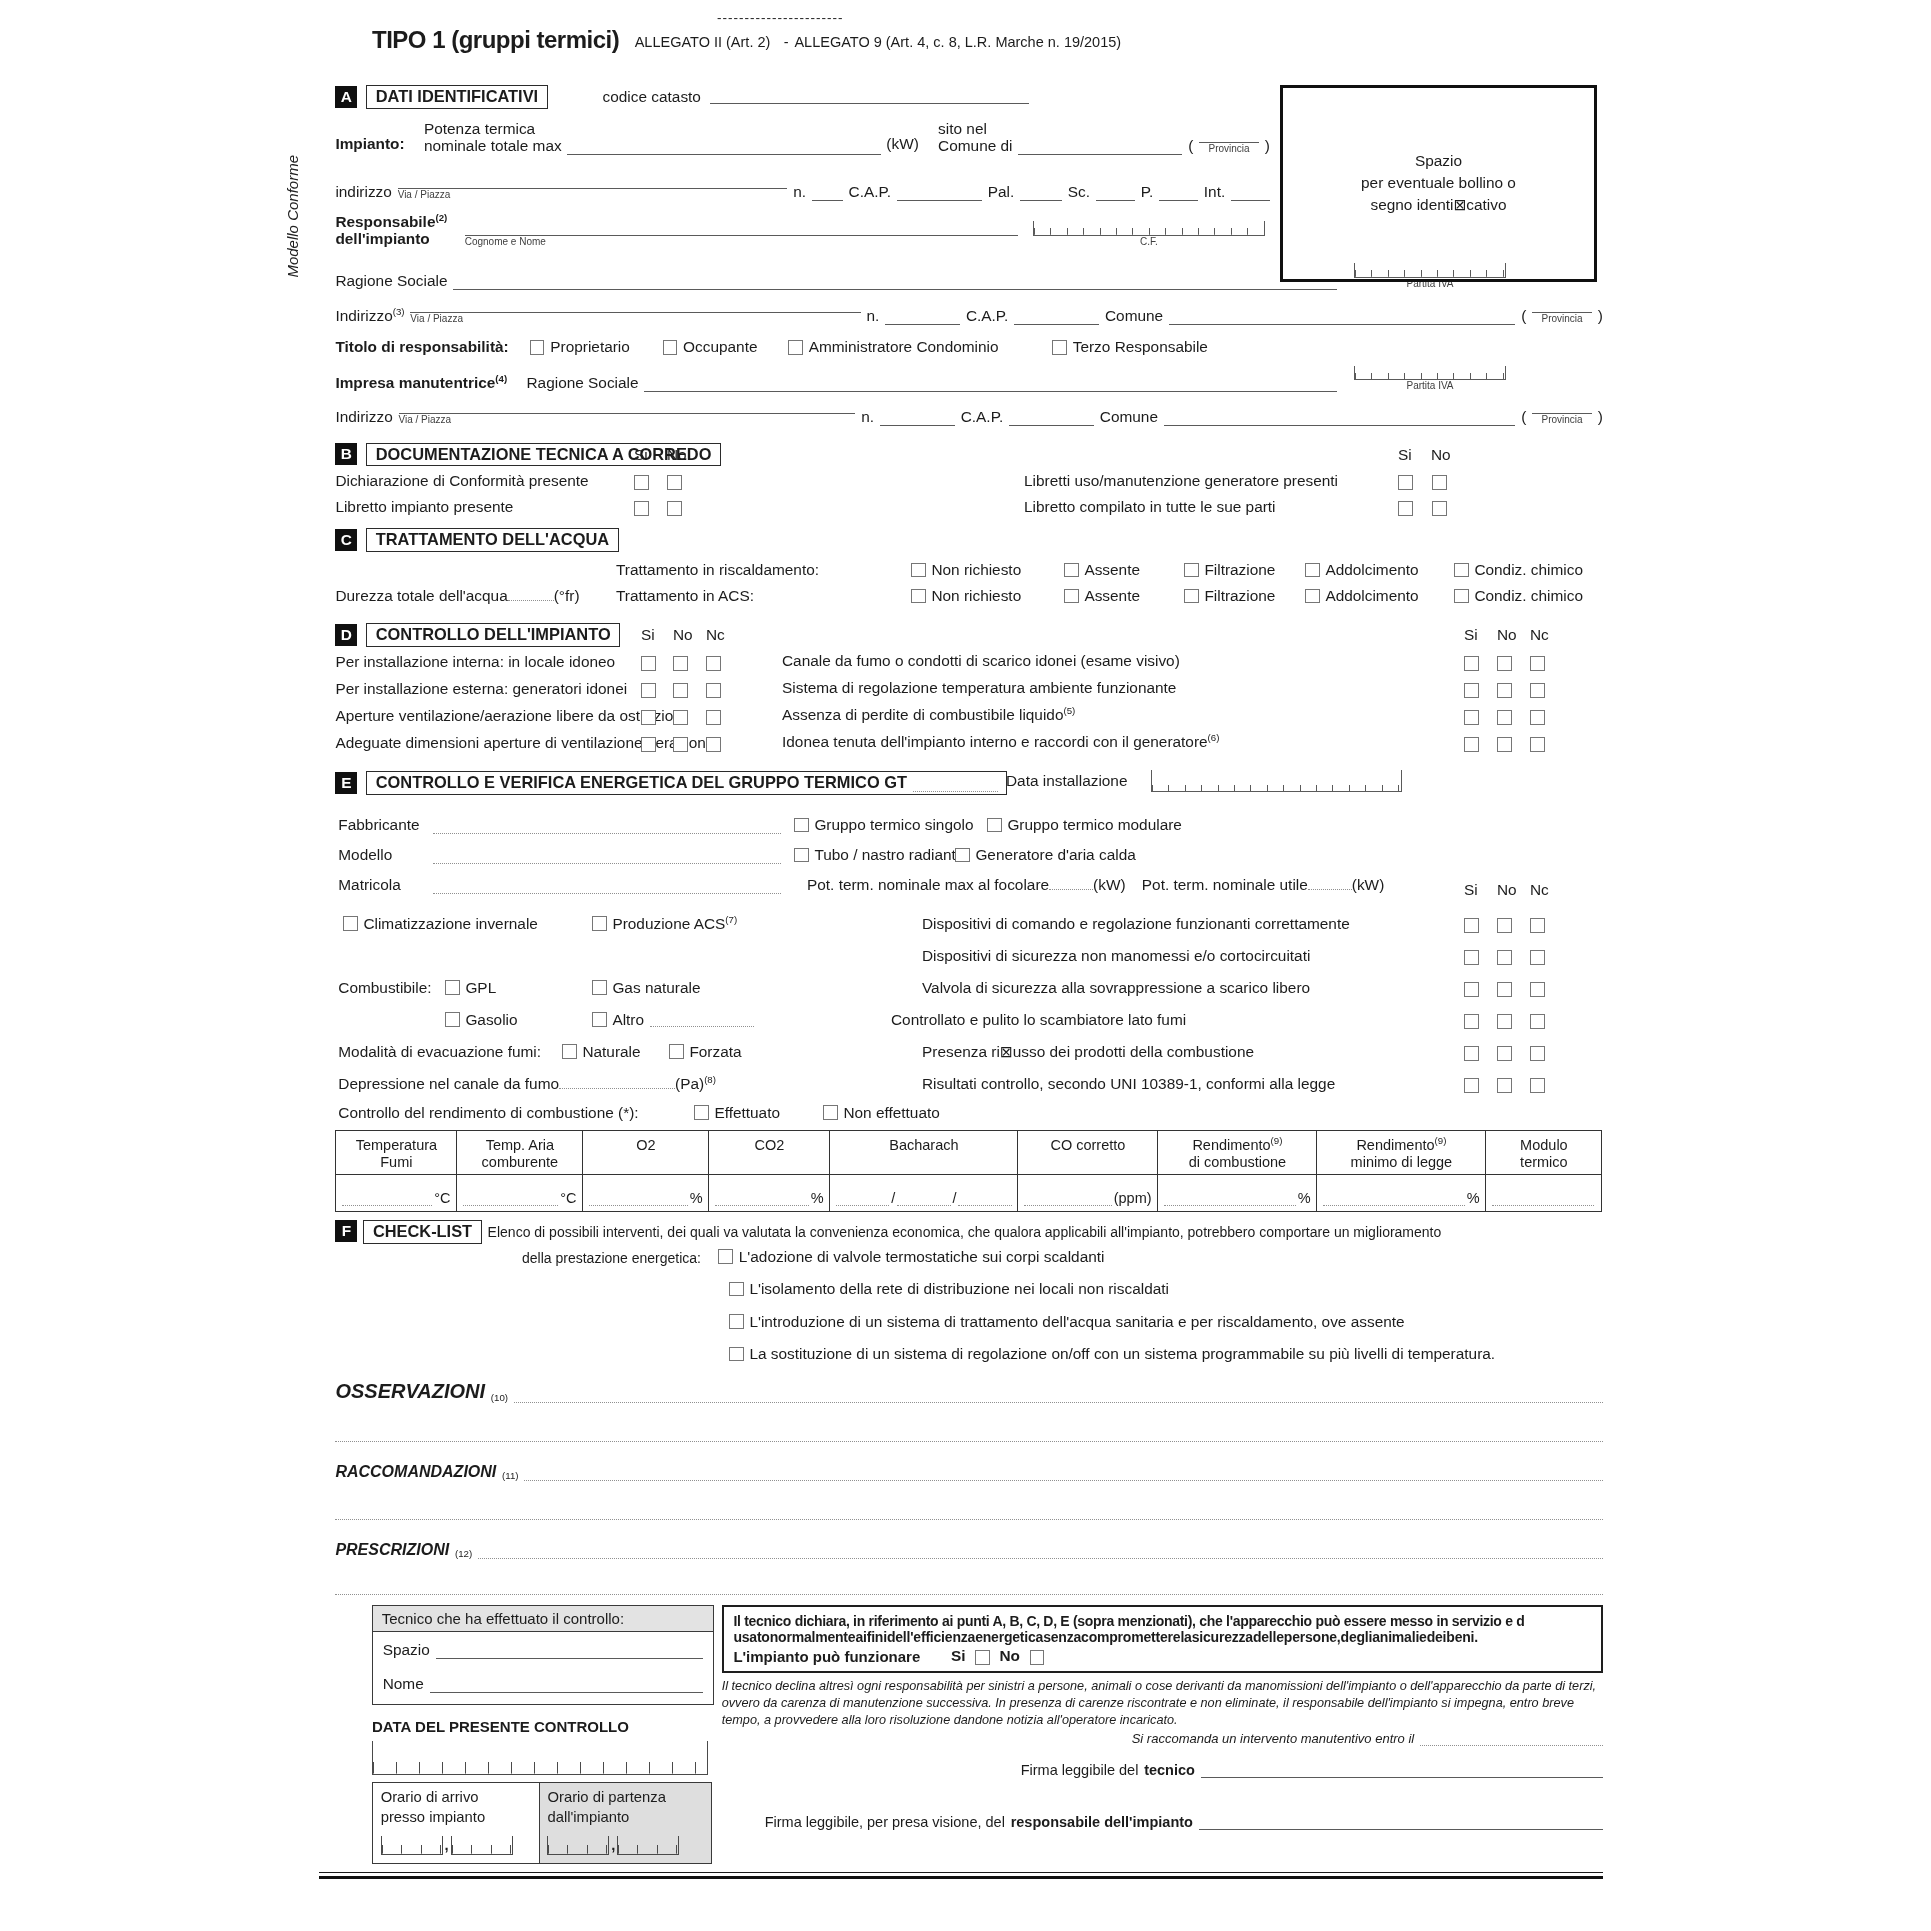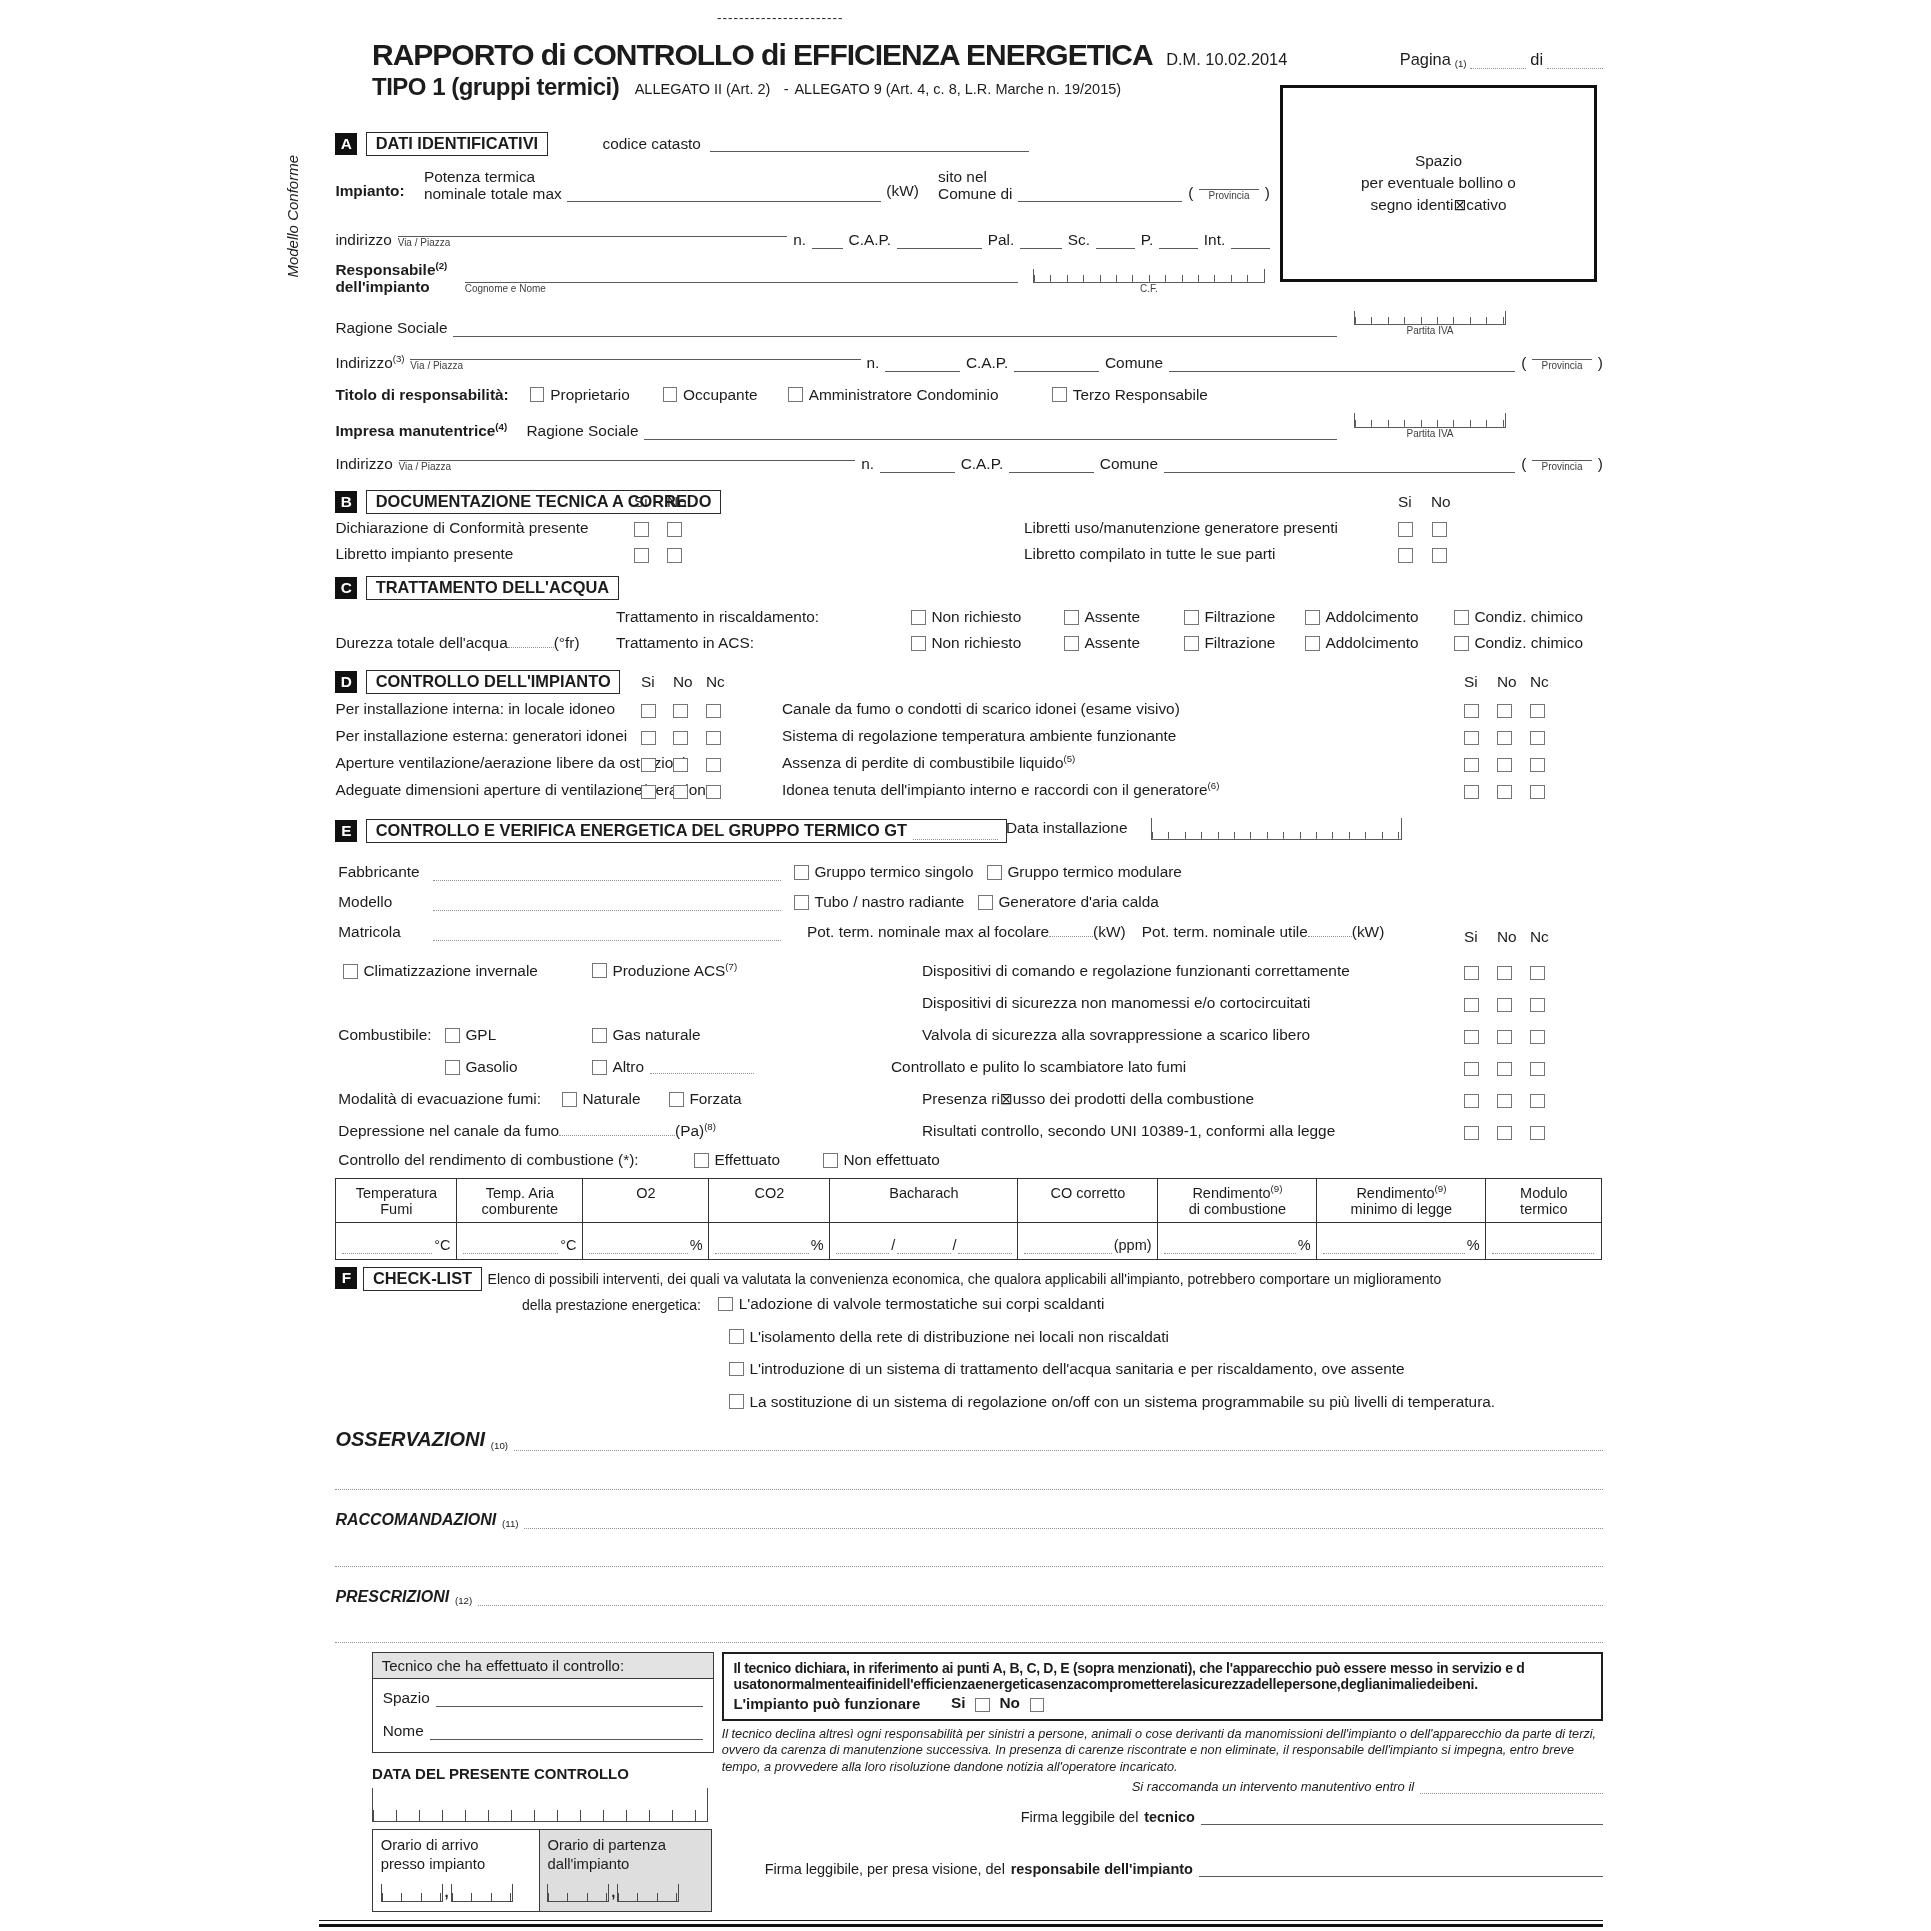--- a/index.html
+++ b/index.html
@@ -40,31 +40,20 @@
   .footrule{border-top:1.9px solid #1a1a1a;border-bottom:3.9px solid #111;height:2.9px;margin-top:7.7px;}
   .nw{white-space:nowrap;}
 </style>
 </head>
 <body>
 
 <div class="sheet">
 
   <div style="margin-left:398px;font-size:13.5px;letter-spacing:1px;">-----------------------</div>
 
-  <div class="row" style="margin-top:13.5px;">
-    <span class="main-title" style="margin-left:53px;">RAPPORTO di CONTROLLO di EFFICIENZA  ENERGETICA</span>
-    <span style="font-size:16.4px;margin-left:7.7px;padding-bottom:2.9px;">D.M. 10.02.2014</span>
-    <span class="row" style="margin-left:auto;padding-bottom:2.9px;gap:3.9px;">
-      <span style="font-size:16.4px;">Pagina</span>
-        <sup>(1)</sup>
-      <span class="df" style="width:56px;"></span>
-      <span style="font-size:16.4px;">di</span>
-      <span class="df" style="width:56px;"></span>
-    </span>
-  </div>
 
   <div class="row" style="margin-top:1px;">
     <span class="tipo-title" style="margin-left:53px;">TIPO 1 (gruppi termici)</span>
     <span style="font-size:14.5px;padding-bottom:3.9px;margin-left:9.7px;">ALLEGATO II (Art. 2)</span>
     <span style="font-size:14.5px;padding-bottom:3.9px;margin-left:7.7px;">-</span>
     <span style="font-size:14.5px;padding-bottom:3.9px;">ALLEGATO 9 (Art. 4, c. 8, L.R. Marche n. 19/2015)</span>
   </div>
 
   <div class="modello">Modello Conforme</div>
 
@@ -371,21 +360,21 @@
         <span>Gruppo termico modulare</span>
       </span>
   </div>
   <div class="rrow" style="height:30px;">
     <span style="left:19.3px;">Modello</span>
     <span class="df" style="left:114px;width:348px;"></span>
     <span class="opt" style="left:475px;">
         <span class="cb"></span>
         <span>Tubo / nastro radiante</span>
       </span>
-    <span class="opt" style="left:652px;padding-left:7px;">
+    <span class="opt" style="left:636px;">
         <span class="cb"></span>
         <span>Generatore d'aria calda</span>
       </span>
   </div>
   <div class="rrow" style="height:30px;">
     <span style="left:19.3px;">Matricola</span>
     <span class="df" style="left:114px;width:348px;"></span>
     <span style="left:488px;">
       <span>Pot. term. nominale max al focolare</span><span class="df" style="width:44px;"></span><span>(kW)</span>
       <span style="display:inline-block;width:7.7px;"></span>

